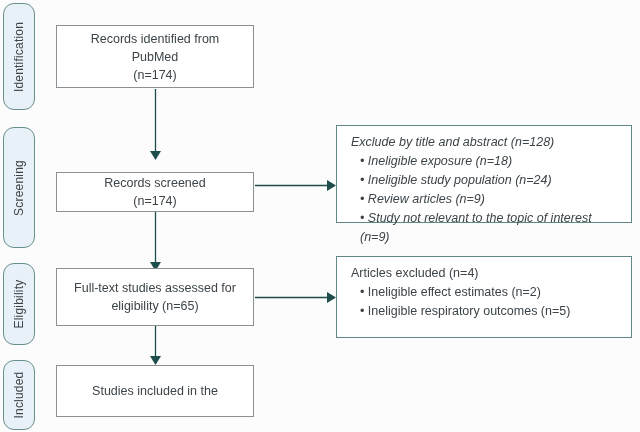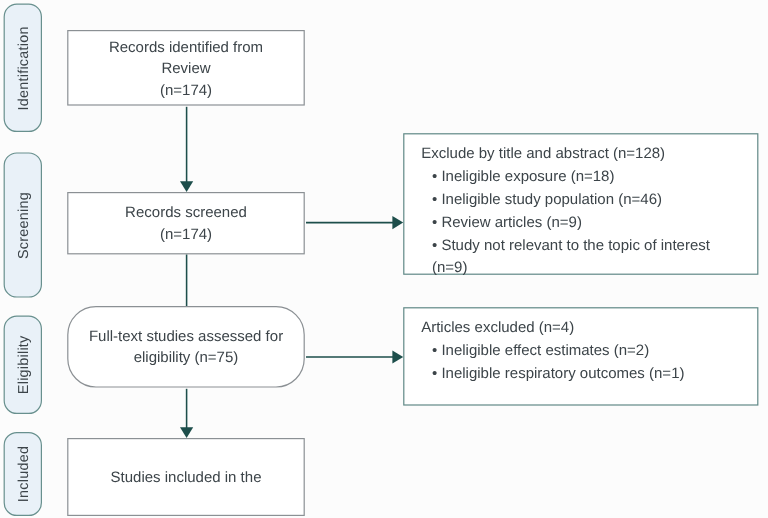--- a/index.html
+++ b/index.html
@@ -65,36 +65,36 @@
     border: 1px solid var(--flow-box-border);
     display: flex;
     flex-direction: column;
     align-items: center;
     justify-content: center;
     text-align: center;
     font-size: 12.5px;
     line-height: 18px;
   }
   .fb-identified { top: 25px;  height: 63px; }
-  .fb-screened   { top: 160px; height: 52px; }
-  .fb-fulltext   { top: 255px; height: 68px; border-radius: 24px; }
-  .fb-included   { top: 365px; height: 65px; }
+  .fb-screened   { top: 172px; height: 40px; }
+  .fb-fulltext   { top: 268px; height: 58px; }
+  .fb-included   { top: 365px; height: 52px; }
 
   
   .excl-box {
     position: absolute;
     left: 336px;
     width: 296px;
     background: var(--box-fill);
     border: 1px solid var(--exclusion-box-border);
     font-size: 12.5px;
     line-height: 19px;
     padding: 7px 8px 5px 14px;
   }
-  .eb-title-abstract { top: 111px; height: 118px; }
+  .eb-title-abstract { top: 125px; height: 98px; font-style: italic; }
   .eb-articles       { top: 256px; height: 82px; }
   .excl-items { list-style: none; }
   .excl-items li { padding-left: 9px; }
   .excl-items li::before { content: "\2022\00a0"; }
 </style>
 </head>
 <body>
 
 <div class="canvas">
 
@@ -121,45 +121,45 @@
   </div>
   <div class="stage stage-eligibility">
     <span>Eligibility</span>
   </div>
   <div class="stage stage-included">
     <span>Included</span>
   </div>
 
   <div class="flow-box fb-identified">
     <div>Records identified from</div>
-    <div>Review</div>
+    <div>PubMed</div>
     <div>(n=174)</div>
   </div>
   <div class="flow-box fb-screened">
     <div>Records screened</div>
     <div>(n=174)</div>
   </div>
   <div class="flow-box fb-fulltext">
     <div>Full-text studies assessed for</div>
-    <div>eligibility (n=75)</div>
+    <div>eligibility (n=65)</div>
   </div>
   <div class="flow-box fb-included">
     <div>Studies included in the</div>
   </div>
 
   <div class="excl-box eb-title-abstract">
     <div class="excl-title">Exclude by title and abstract (n=128)</div>
     <ul class="excl-items">
       <li>Ineligible exposure (n=18)</li>
-      <li>Ineligible study population (n=46)</li>
+      <li>Ineligible study population (n=24)</li>
       <li>Review articles (n=9)</li>
       <li>Study not relevant to the topic of interest (n=9)</li>
     </ul>
   </div>
   <div class="excl-box eb-articles">
     <div class="excl-title">Articles excluded (n=4)</div>
     <ul class="excl-items">
       <li>Ineligible effect estimates (n=2)</li>
-      <li>Ineligible respiratory outcomes (n=1)</li>
+      <li>Ineligible respiratory outcomes (n=5)</li>
     </ul>
   </div>
 
 </div>
 
 </body></html>

